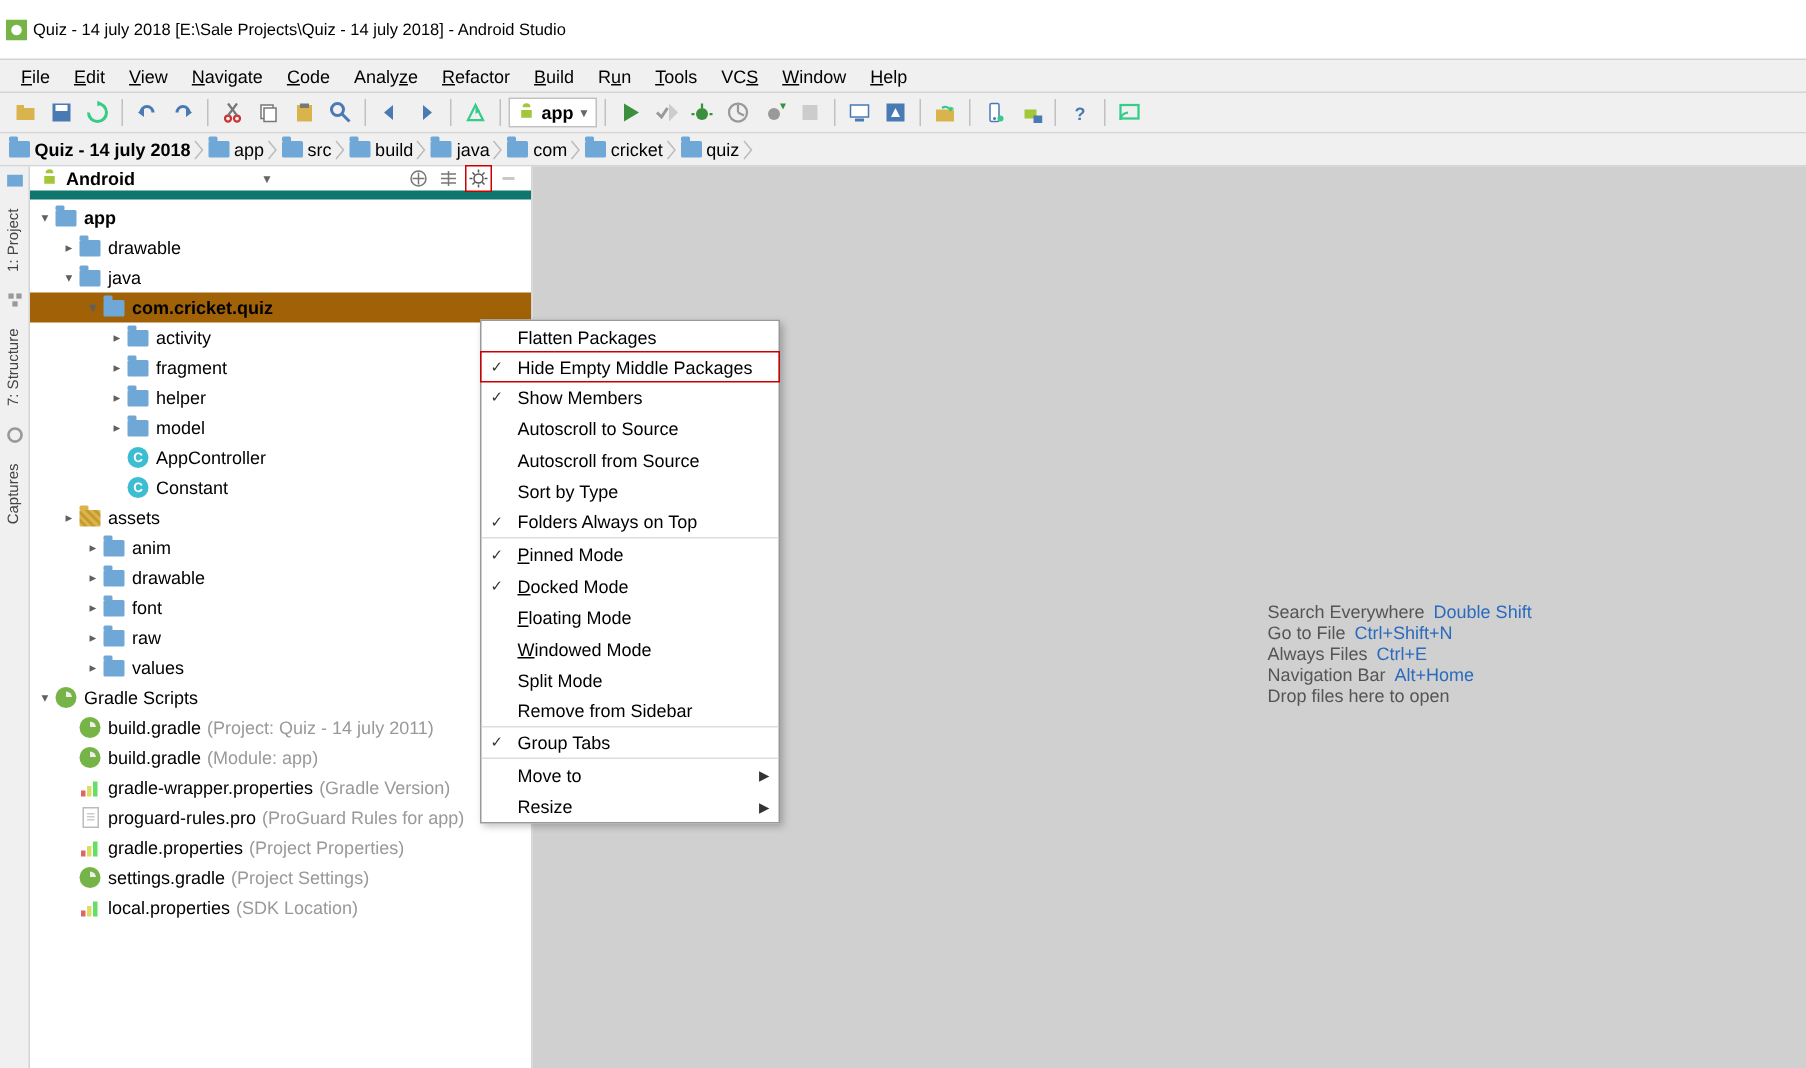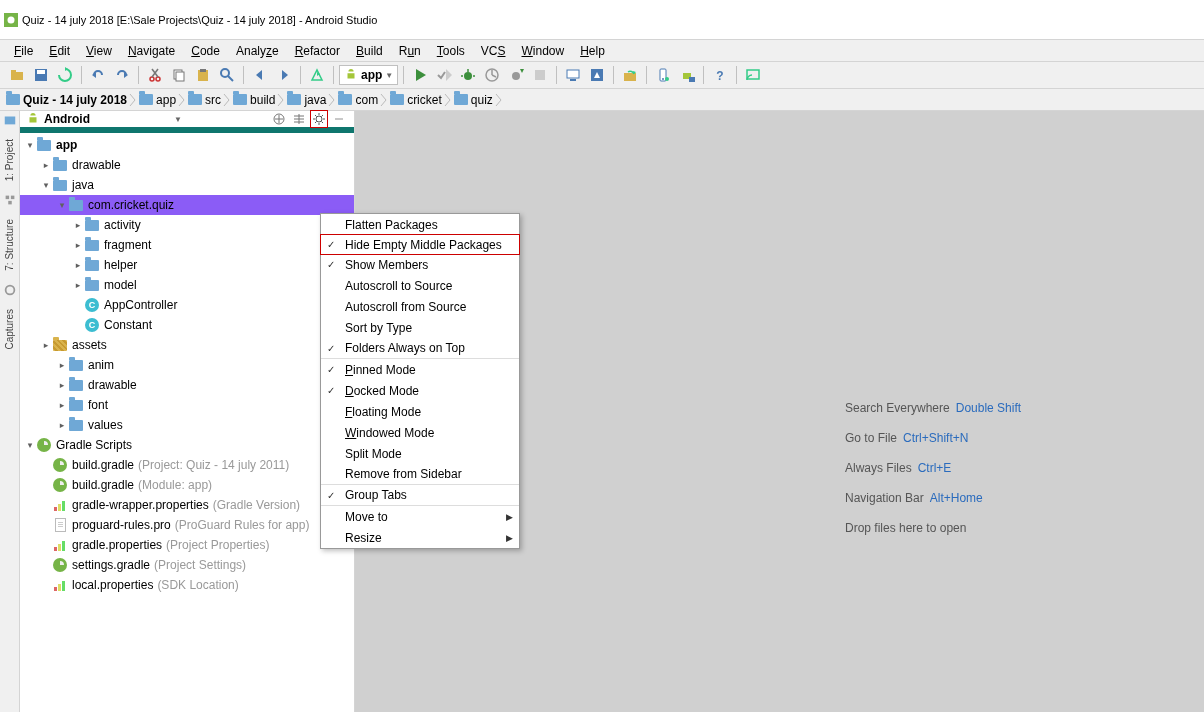--- a/index.html
+++ b/index.html
@@ -39,37 +39,37 @@
 .panel-header { height: 22px; border-bottom: 6px solid #0f766e; display: flex; align-items: center; padding: 0 6px; justify-content: space-between; }
 .panel-header .ph-left { display: flex; align-items: center; gap: 4px; }
 .panel-header .ph-left .dropdown { display: flex; align-items: center; gap: 4px; font-weight: bold; }
 .panel-header .ph-right { display: flex; align-items: center; gap: 2px; }
 .panel-header .ph-btn { width: 18px; height: 18px; display: flex; align-items: center; justify-content: center; cursor: pointer; }
 .panel-header .ph-gear { border: 1px solid #c00; background: #fff; }
 
 
 .tree { flex: 1; overflow: auto; padding: 2px 0; }
 .tree-row { display: flex; align-items: center; height: 20px; cursor: pointer; white-space: nowrap; }
-.tree-row.selected { background: #8b5cf6; }
+.tree-row.selected { background: #a16207; font-weight: bold; }
 .tree-row .arrow { width: 12px; color: #606060; font-size: 9px; text-align: center; }
 .tree-row .arrow.expanded::before { content: "▾"; }
 .tree-row .arrow.collapsed::before { content: "▸"; }
 .tree-row .arrow.none::before { content: ""; }
 .tree-row .node-icon { width: 16px; height: 16px; margin-right: 4px; display: flex; align-items: center; justify-content: center; }
 .tree-row .label { color: #000; }
 .tree-row .label.bold { font-weight: bold; }
 .tree-row .grey { color: #999; margin-left: 4px; }
 .indent-0 { padding-left: 4px; }
 .indent-1 { padding-left: 20px; }
 .indent-2 { padding-left: 36px; }
 .indent-3 { padding-left: 52px; }
 
 
 .editor-area { flex: 1; background: #d0d0d0; position: relative; }
-.hints { position: absolute; left: 490px; top: 290px; display: flex; flex-direction: column; gap: 16px; color: #555; font-size: 14px; }
+.hints { position: absolute; left: 490px; top: 290px; display: flex; flex-direction: column; color: #555; font-size: 14px; }
 .hints .hint-row { display: flex; gap: 6px; }
 .hints .shortcut { color: #2a6bbd; }
 
 
 .context-menu { position: absolute; left: 320px; top: 102px; width: 200px; background: #fff; border: 1px solid #999; box-shadow: 2px 2px 5px rgba(0,0,0,0.25); z-index: 100; }
 .context-menu .cm-row { height: 21px; display: flex; align-items: center; padding: 0 16px 0 24px; position: relative; cursor: default; }
 .context-menu .cm-row.sep-after { border-bottom: 1px solid #ddd; }
 .context-menu .cm-row .check { position: absolute; left: 6px; font-size: 10px; color: #333; }
 .context-menu .cm-row .arrow-r { position: absolute; right: 6px; font-size: 9px; color: #333; }
 .context-menu .cm-row.highlight { border: 1px solid #c00; margin: -1px; }
@@ -521,20 +521,27 @@
           <div class="node-icon">
             <div class="i-folder blue"></div>
           </div>
           <span class="label">font</span>
         </div>
       <div class="tree-row indent-2">
           <span class="arrow collapsed"></span>
           <div class="node-icon">
             <div class="i-folder blue"></div>
           </div>
+          <span class="label">raw</span>
+        </div>
+      <div class="tree-row indent-2">
+          <span class="arrow collapsed"></span>
+          <div class="node-icon">
+            <div class="i-folder blue"></div>
+          </div>
           <span class="label">values</span>
         </div>
       <div class="tree-row indent-0">
           <span class="arrow expanded"></span>
           <div class="node-icon">
             <div class="i-gradle"></div>
           </div>
           <span class="label">Gradle Scripts</span>
         </div>
       <div id="gradle-files-container">

